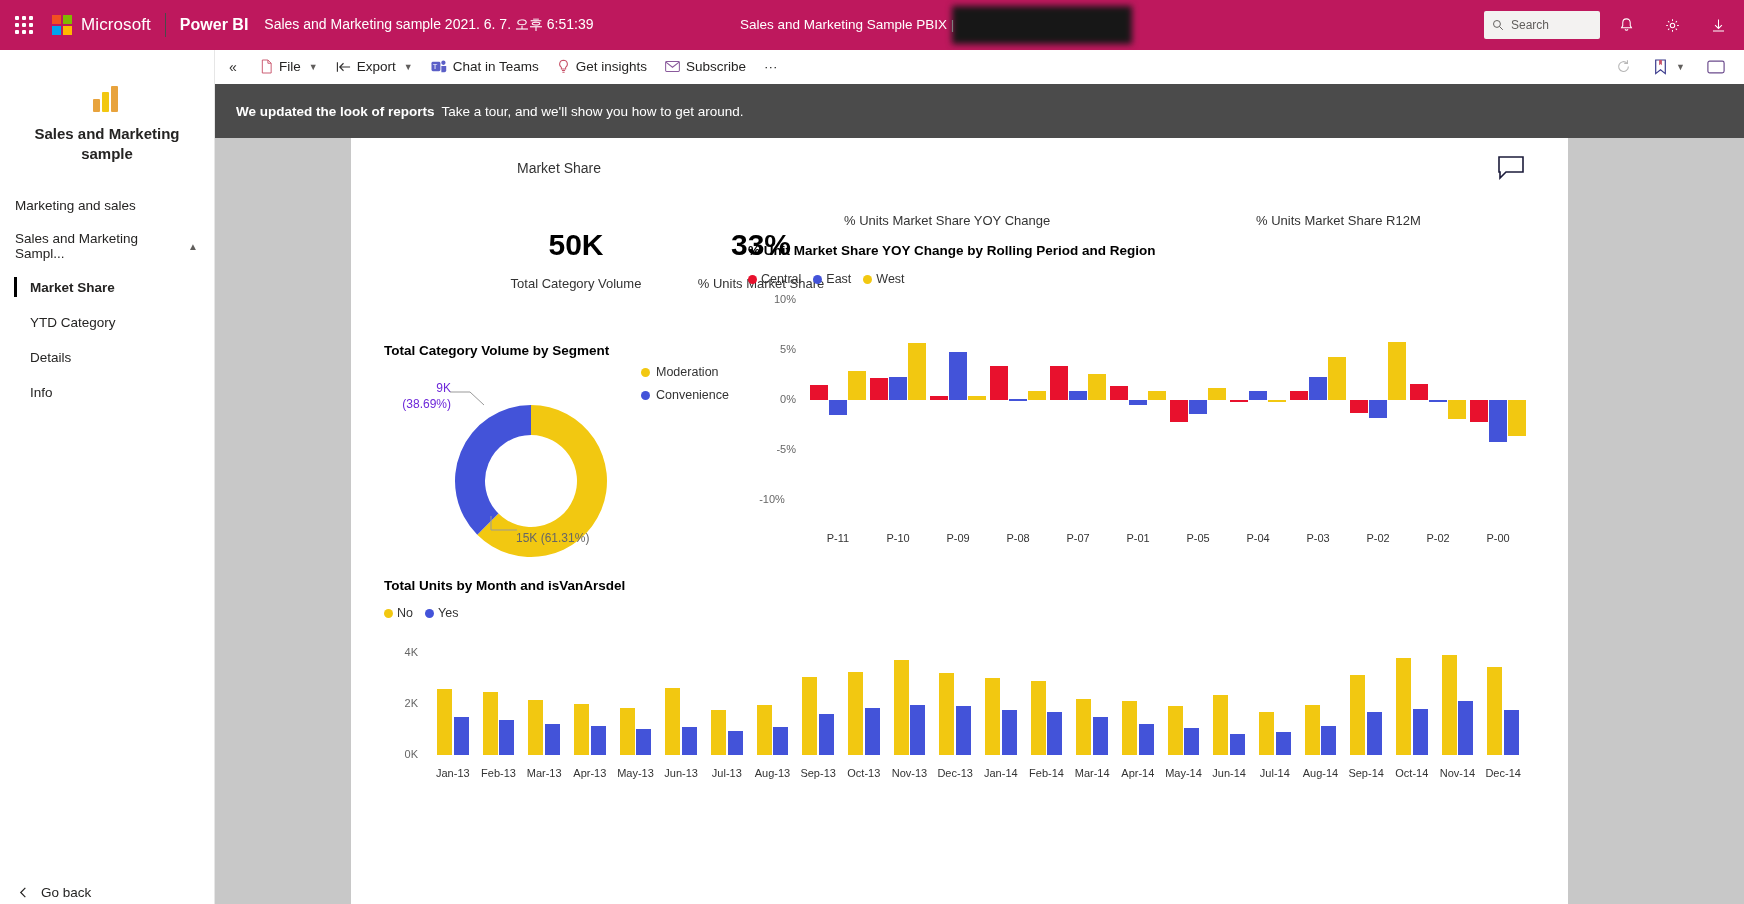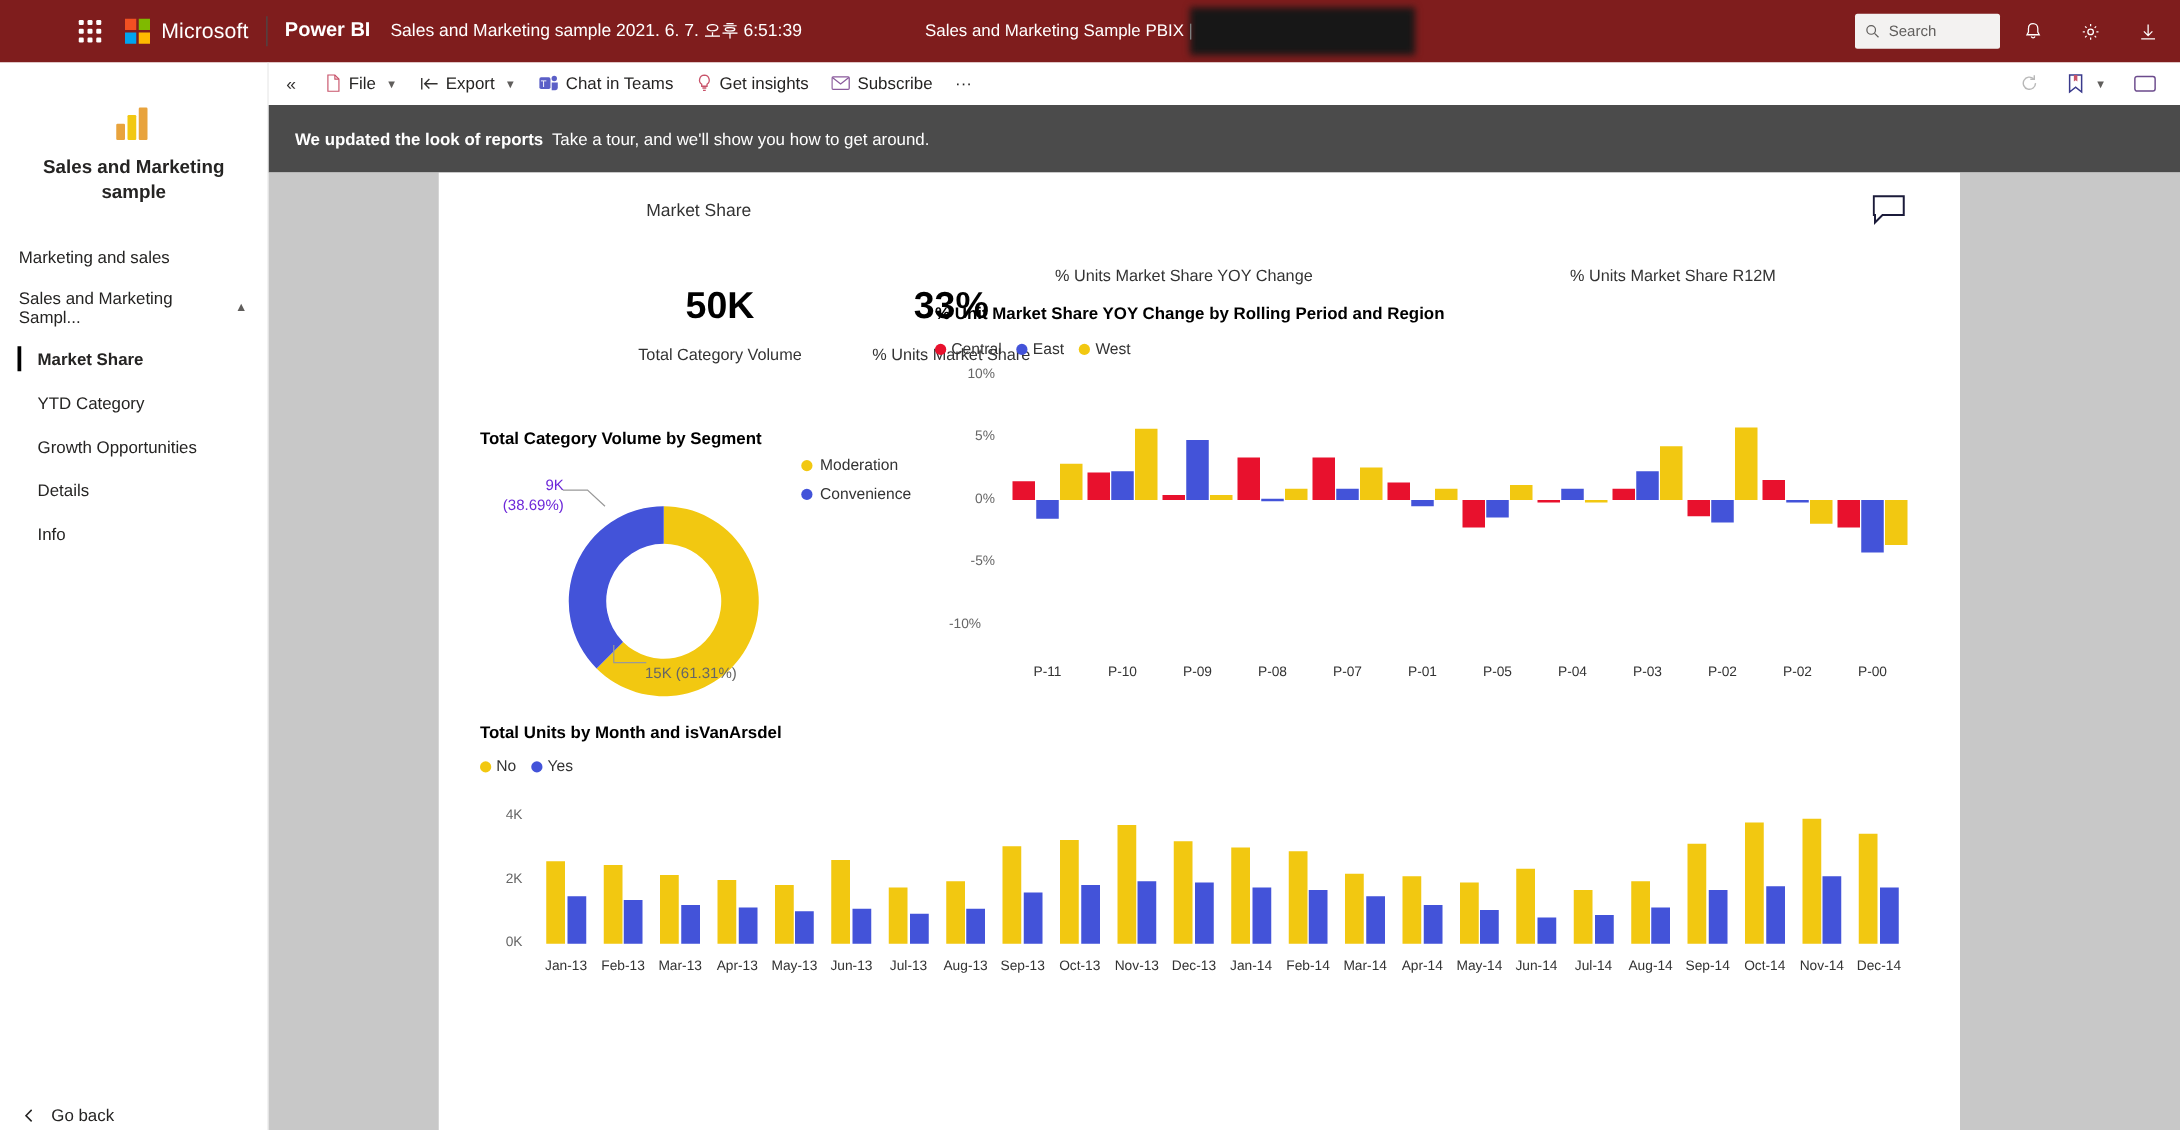--- a/index.html
+++ b/index.html
@@ -6,22 +6,22 @@
   html, body {
     width: 1744px; height: 904px;
     font-family: "Liberation Sans", sans-serif;
     overflow: hidden;
     background: #ffffff;
   }
 
   
   #topbar {
     position: absolute; top: 0; left: 0; width: 1744px; height: 50px;
-    background: #7f1d1d; color: #ffffff;
-    display: flex; align-items: center; padding-left: 48px;
+    background: #be185d; color: #ffffff;
+    display: flex; align-items: center;
   }
   .waffle { width: 48px; display: flex; align-items: center; justify-content: center; cursor: pointer; }
   .waffle-grid { display: grid; grid-template-columns: repeat(3, 4px); grid-template-rows: repeat(3, 4px); gap: 3px; }
   .waffle-grid i { display: block; width: 4px; height: 4px; background: #ffffff; border-radius: 1px; }
   .ms-logo-wrap { display: flex; align-items: center; gap: 9px; margin-left: 4px; cursor: pointer; }
   .ms-squares { display: grid; grid-template-columns: repeat(2, 9px); grid-template-rows: repeat(2, 9px); gap: 2px; }
   .ms-squares i { display: block; width: 9px; height: 9px; }
   .ms-squares i:nth-child(1) { background: #f25022; }
   .ms-squares i:nth-child(2) { background: #7fba00; }
   .ms-squares i:nth-child(3) { background: #00a4ef; }
@@ -207,23 +207,20 @@
   <div class="nav-section nav-collapsible">
     <span>Sales and Marketing Sampl...</span>
     <span class="chev">▲</span>
   </div>
 
   <div class="nav-item active">
     <span>Market Share</span>
   </div>
   <div class="nav-item">
     <span>YTD Category</span>
-  </div>
-  <div class="nav-item">
-    <span>Growth Opportunities</span>
   </div>
   <div class="nav-item">
     <span>Details</span>
   </div>
   <div class="nav-item">
     <span>Info</span>
   </div>
 
   <div class="nav-bottom">
     <svg width="11" height="11" viewBox="0 0 12 12">

